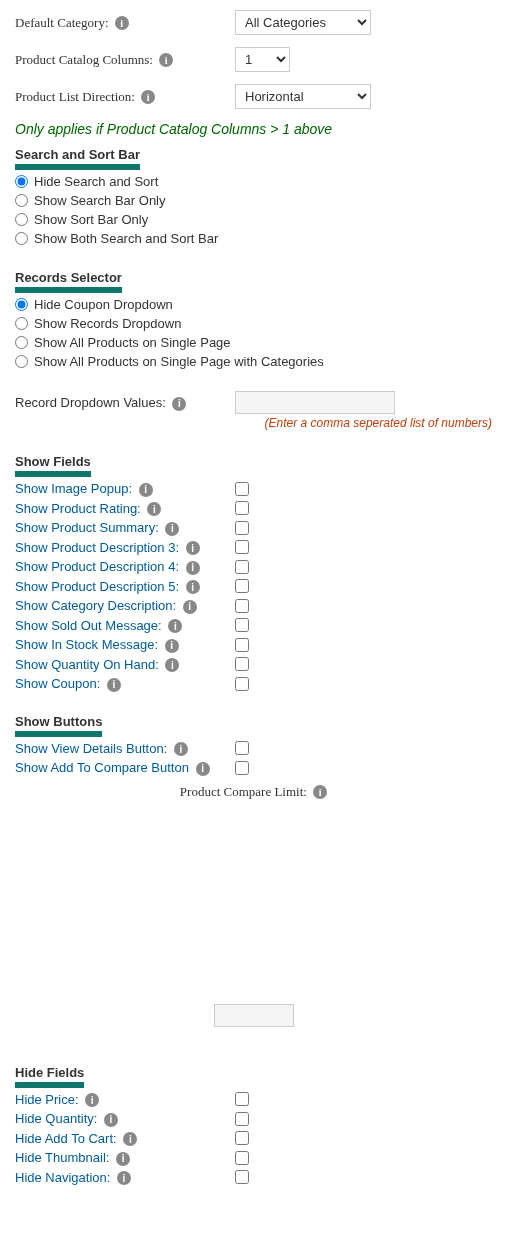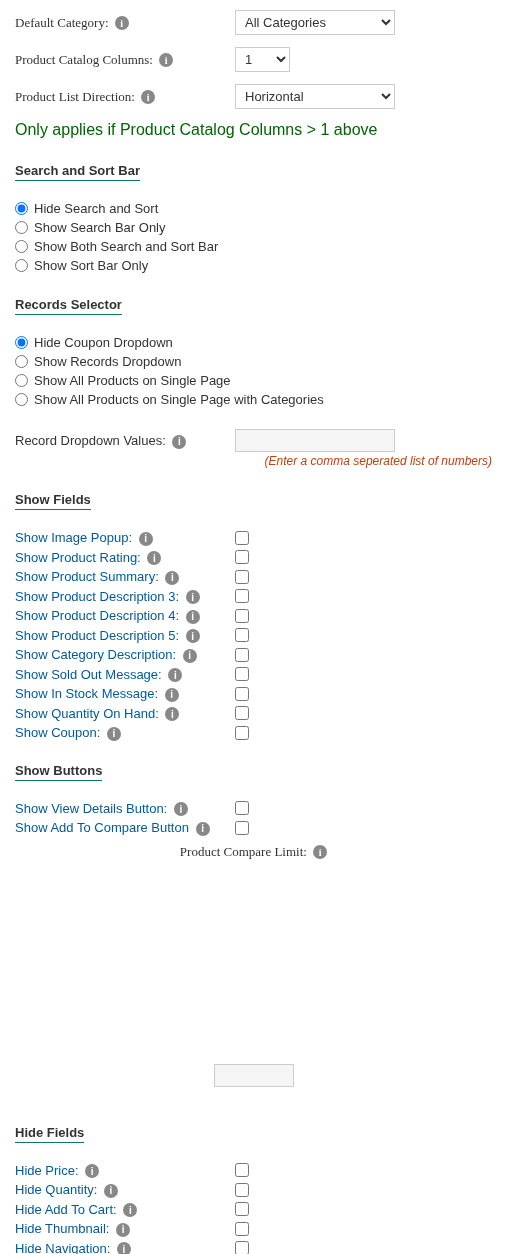--- a/index.html
+++ b/index.html
@@ -27,36 +27,36 @@
     }
     select {
       border: 1px solid #ccc;
       background: #fff;
       padding: 3px 5px;
       font-size: 13px;
       color: #333;
       cursor: pointer;
     }
     select.wide {
-      width: 160px;
+      width: 136px;
     }
     select.narrow {
       width: 55px;
     }
     .italic-note {
+      font-style: italic;
       color: #006600;
-      font-size: 16px;
-      margin-bottom: 14px;
+      font-size: 14px;
     }
     .section-title {
       font-weight: bold;
       font-size: 13px;
-      border-bottom: 1px solid #0f766e;
+      border-bottom: 6px solid #0f766e;
       padding-bottom: 2px;
-      margin-bottom: 20px;
+      margin-bottom: 4px;
       margin-top: 10px;
       display: inline-block;
     }
     .radio-group {
       margin-bottom: 14px;
     }
     .radio-item {
       display: flex;
       align-items: center;
       margin-bottom: 4px;
@@ -185,26 +185,26 @@
   <div class="radio-group">
     <div class="radio-item">
       <input type="radio" name="search_sort" value="hide" checked="" style="">
       <span>Hide Search and Sort</span>
     </div>
     <div class="radio-item">
       <input type="radio" name="search_sort" value="search_only" style="">
       <span>Show Search Bar Only</span>
     </div>
     <div class="radio-item">
+      <input type="radio" name="search_sort" value="sort_only" style="">
+      <span>Show Sort Bar Only</span>
+    </div>
+    <div class="radio-item">
       <input type="radio" name="search_sort" value="both" style="">
       <span>Show Both Search and Sort Bar</span>
-    </div>
-    <div class="radio-item">
-      <input type="radio" name="search_sort" value="sort_only" style="">
-      <span>Show Sort Bar Only</span>
     </div>
   </div>
 </div>
 
 <div>
   <div class="section-title">Records Selector</div>
   <div class="radio-group">
     <div class="radio-item">
       <input type="radio" name="records_selector" value="hide" checked="" style="">
       <span>Hide Coupon Dropdown</span>

